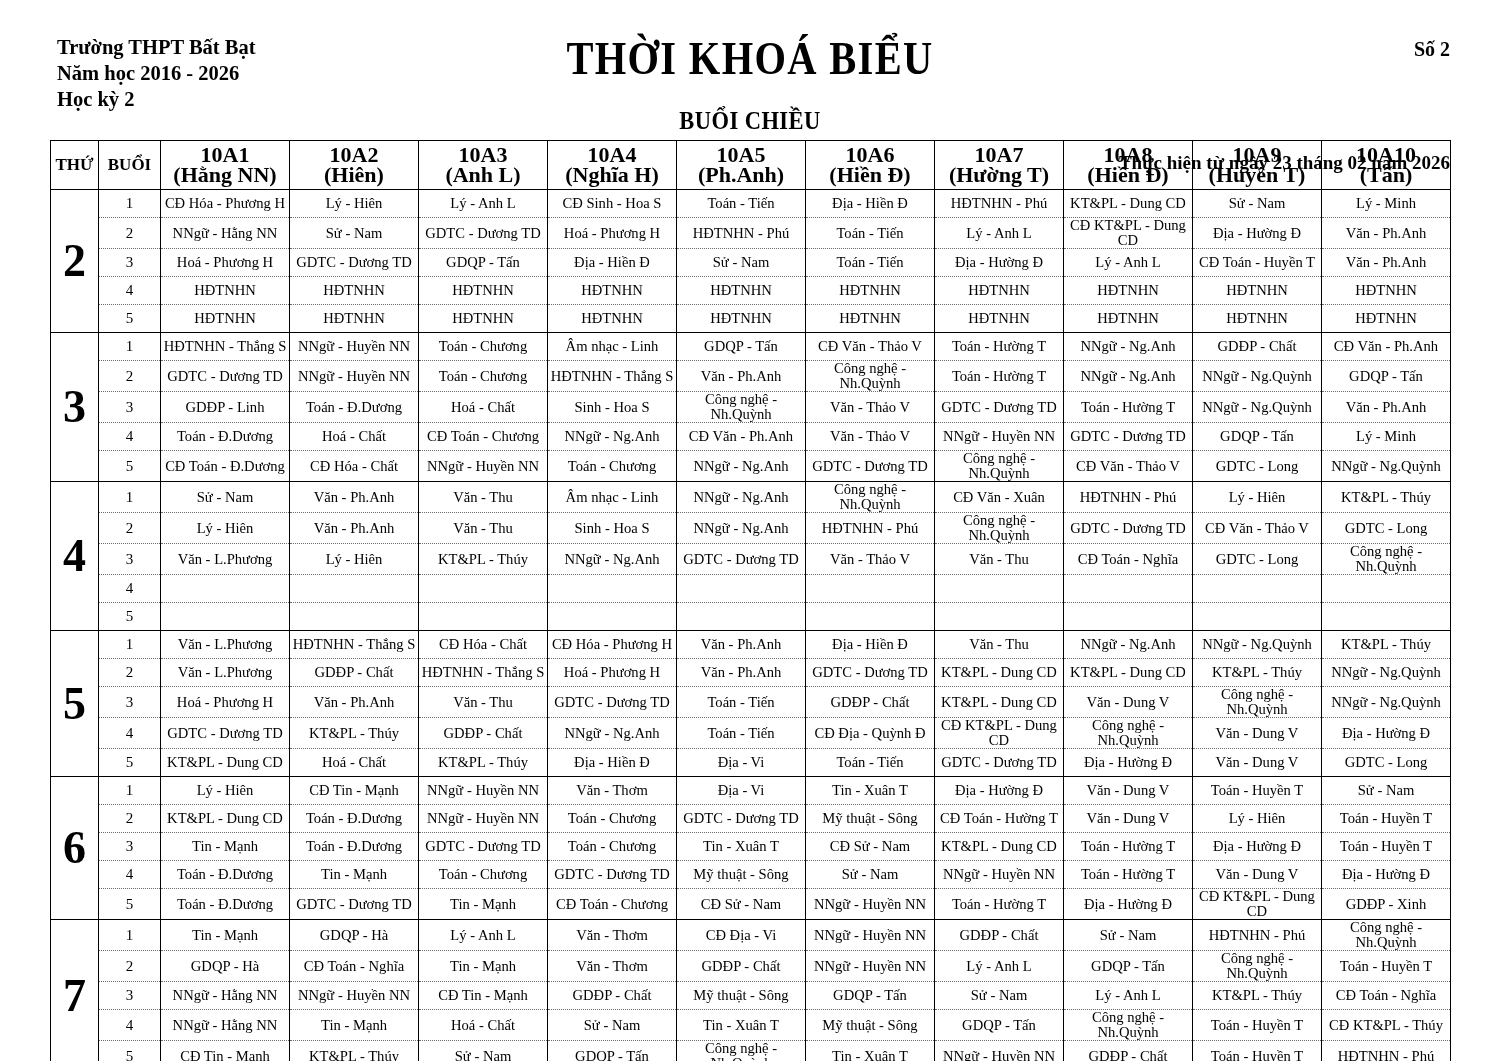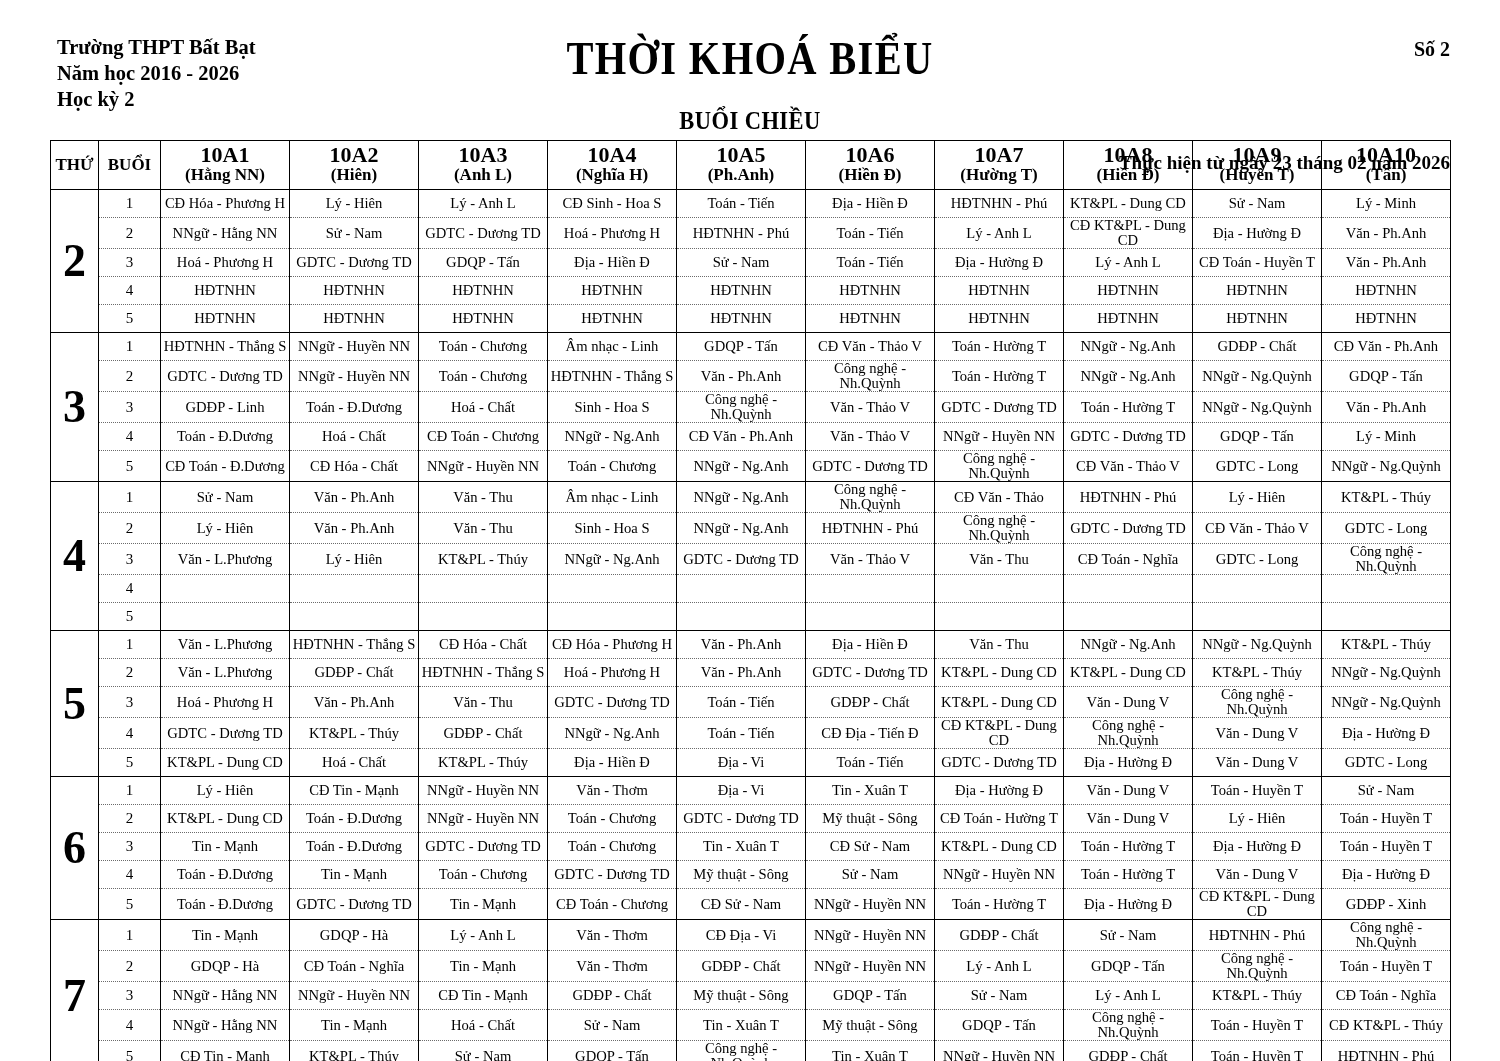--- a/index.html
+++ b/index.html
@@ -108,21 +108,21 @@
   table.tkb thead th {
     border-top: 1.6px solid #000;
     border-bottom: 1.8px solid #000;
     font-size: 17px;
     font-weight: bold;
     line-height: 20px;
     height: 44px;
     padding: 2px 1px;
   }
   thead .cls-name { display:block; font-size: 22px; font-weight: bold; }
-  thead .cls-teacher { display:block; font-size: 17px; font-weight: bold; }
+  thead .cls-teacher { display:block; font-size: 22px; font-weight: bold; }
   thead th.h-thu, thead th.h-tiet { font-size: 17px; }
 
   td.daycell {
     font-size: 46px;
     font-weight: bold;
     border-right: 1.6px solid #000;
     line-height: 1;
   }
   td.tietcell {
     font-size: 15px;
@@ -383,21 +383,21 @@
             <td class="slot">Văn - Ph.Anh</td>
             <td class="slot">Văn - Thu</td>
             <td class="slot">Âm nhạc - Linh</td>
             <td class="slot">NNgữ - Ng.Anh</td>
             <td class="slot">
               <span class="two-line">
                 <span style="display: block;">Công nghệ -</span>
                 <span style="display: block;">Nh.Quỳnh</span>
               </span>
             </td>
-            <td class="slot">CĐ Văn - Thảo</td>
+            <td class="slot">CĐ Văn - Xuân</td>
             <td class="slot">HĐTNHN - Phú</td>
             <td class="slot">Lý - Hiên</td>
             <td class="slot">KT&amp;PL - Thúy</td>
           </tr>
           <tr class="r2">
             <td class="tietcell">2</td>
             <td class="slot">Lý - Hiên</td>
             <td class="slot">Văn - Ph.Anh</td>
             <td class="slot">Văn - Thu</td>
             <td class="slot">Sinh - Hoa S</td>
@@ -502,21 +502,21 @@
             </td>
             <td class="slot">NNgữ - Ng.Quỳnh</td>
           </tr>
           <tr class="r4">
             <td class="tietcell">4</td>
             <td class="slot">GDTC - Dương TD</td>
             <td class="slot">KT&amp;PL - Thúy</td>
             <td class="slot">GDĐP - Chất</td>
             <td class="slot">NNgữ - Ng.Anh</td>
             <td class="slot">Toán - Tiến</td>
-            <td class="slot">CĐ Địa - Tiến Đ</td>
+            <td class="slot">CĐ Địa - Quỳnh Đ</td>
             <td class="slot">CĐ KT&amp;PL - Dung CD</td>
             <td class="slot">
               <span class="two-line">
                 <span style="display: block;">Công nghệ -</span>
                 <span style="display: block;">Nh.Quỳnh</span>
               </span>
             </td>
             <td class="slot">Văn - Dung V</td>
             <td class="slot">Địa - Hường Đ</td>
           </tr>

